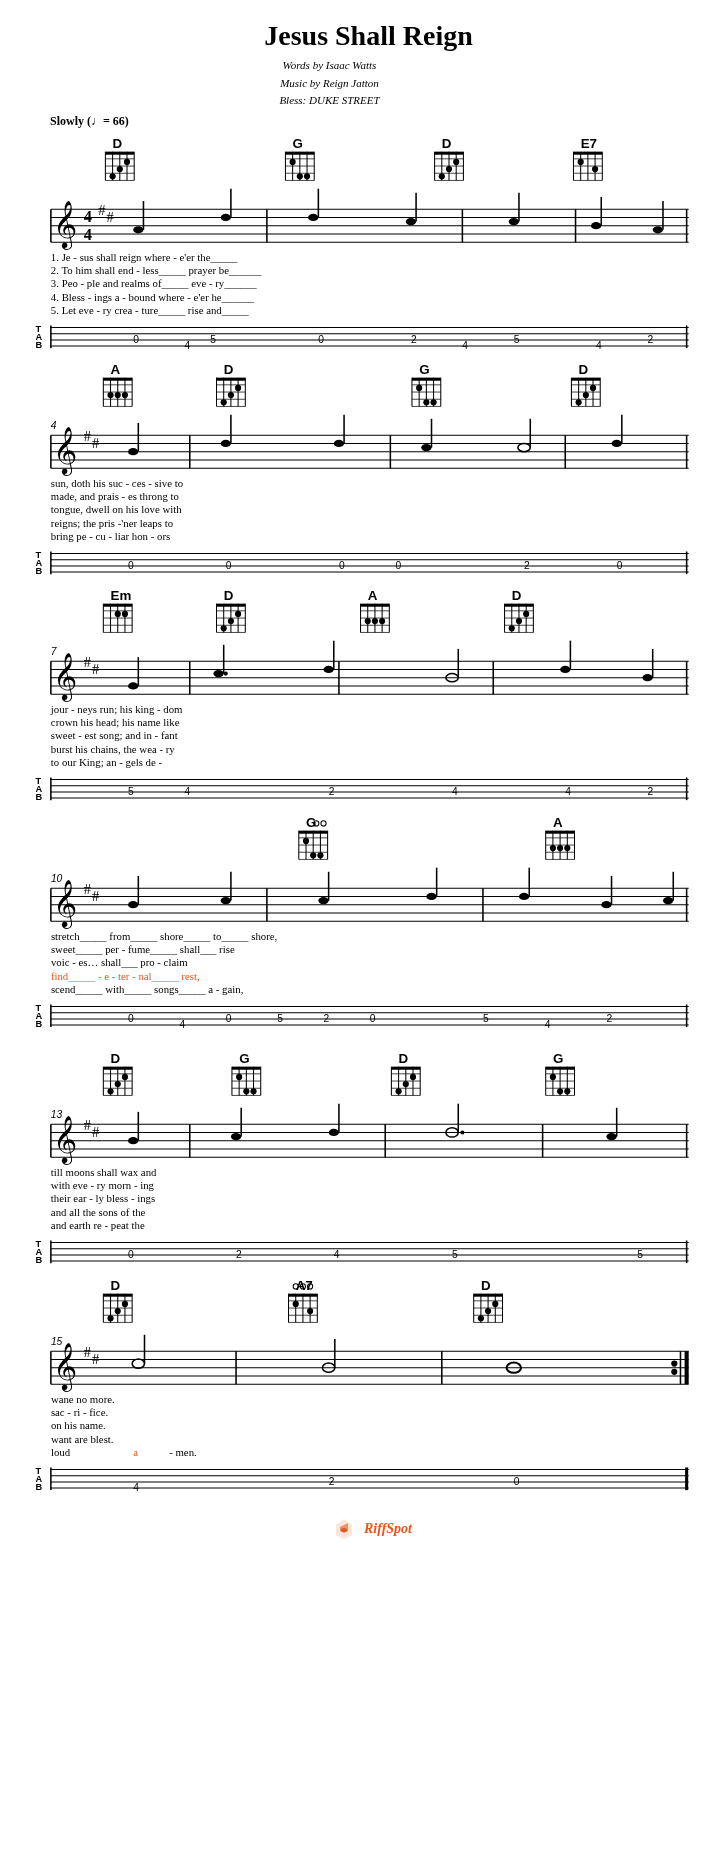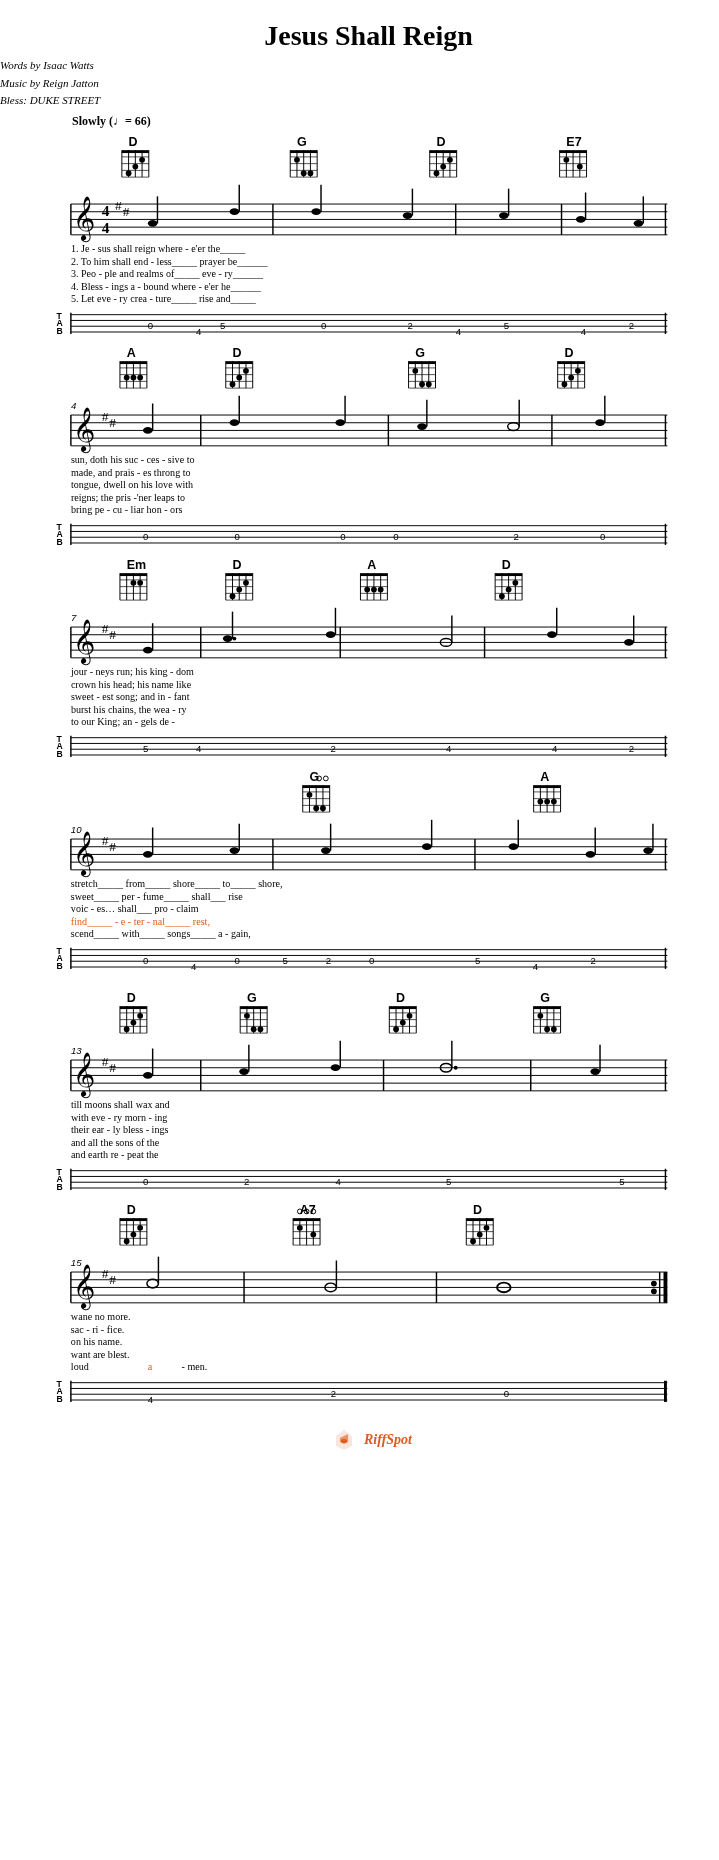--- a/index.html
+++ b/index.html
@@ -14,21 +14,21 @@
 
     .page-title {
       text-align: center;
       font-size: 28px;
       font-weight: bold;
       padding: 20px 0 5px 18px;
       font-family: 'Times New Roman', serif;
     }
 
     .attribution {
-      text-align: left;
+      text-align: center;
       font-size: 11px;
       padding-right: 60px;
       line-height: 1.6;
       font-style: italic;
     }
 
     svg.music-svg {
       width: 100%;
       display: block;
     }
@@ -59,21 +59,21 @@
 <body>
 
 <div class="page-title">Jesus Shall Reign</div>
 
 <div class="attribution">
   <div>Words by Isaac Watts</div>
   <div>Music by Reign Jatton</div>
   <div>Bless: DUKE STREET</div>
 </div>
 
-<div style="padding: 0 42px;">
+<div style="padding: 0 20px;">
 
 <div style="font-size:12px; font-weight:bold; padding: 4px 0 0 30px;">Slowly (♩= 66)</div>
 
 <svg class="music-svg" viewBox="0 0 660 220">
 
   <text x="90" y="18" font-size="13" font-weight="bold" font-family="Arial">D</text>
   <rect x="83" y="22" width="28" height="3" fill="#000"></rect>
   <line x1="83" y1="22" x2="83" y2="50" stroke="#000" stroke-width="1"></line>
   <line x1="90" y1="22" x2="90" y2="50" stroke="#000" stroke-width="1"></line>
   <line x1="97" y1="22" x2="97" y2="50" stroke="#000" stroke-width="1"></line>

